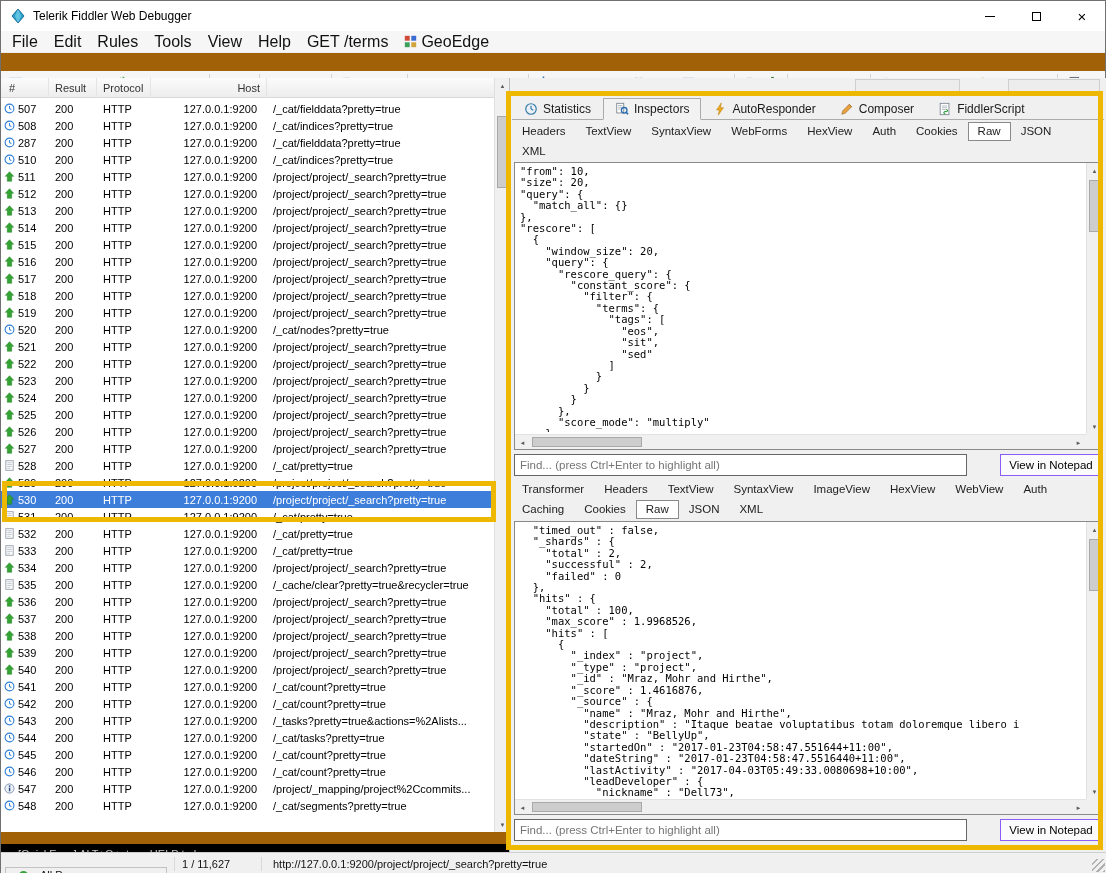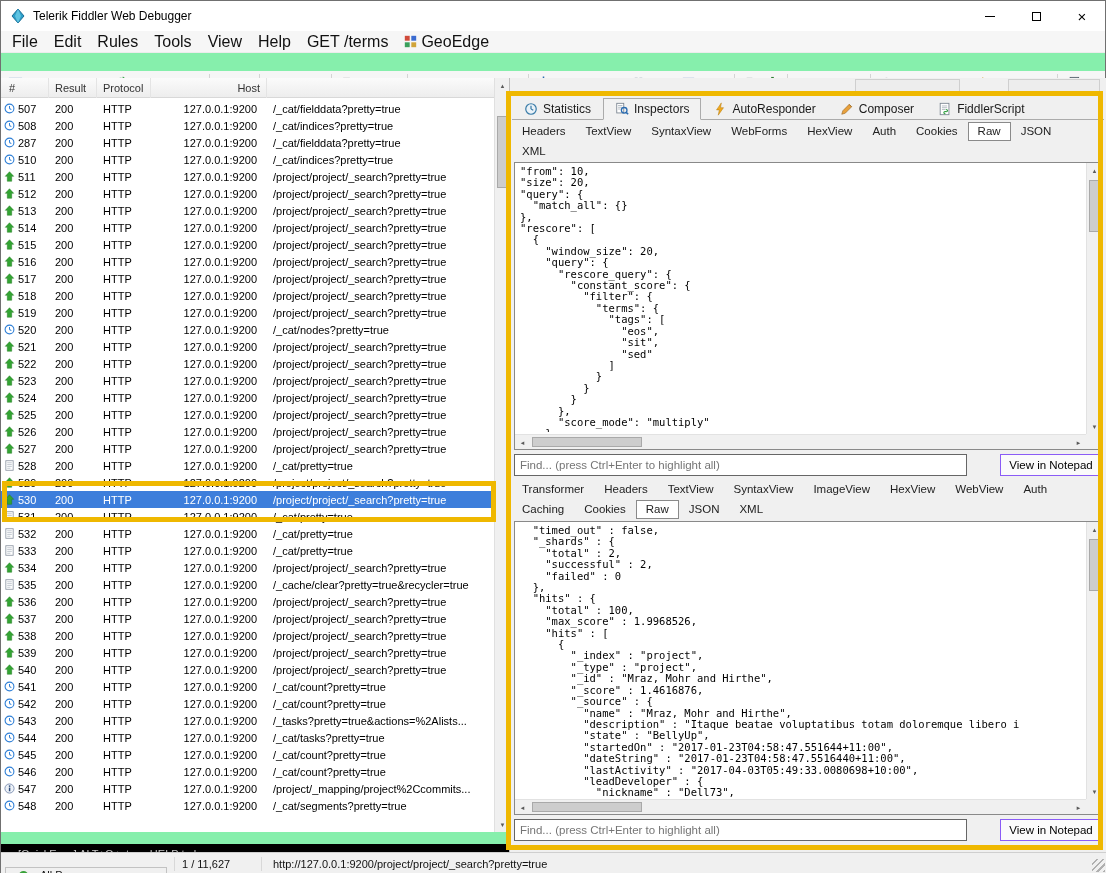--- a/index.html
+++ b/index.html
@@ -1,18 +1,18 @@
 <!DOCTYPE html>
 <html><head>
 <meta charset="utf-8">
 <style>
   * { box-sizing: border-box; margin: 0; padding: 0; }
   html,body { width:1106px; height:873px; }
   body { font-family:"Liberation Sans", sans-serif; background:#FFF; overflow:hidden; position:relative; }
-  #win { position:absolute; inset:0; border:1px solid #707070; background:#86efac; }
+  #win { position:absolute; inset:0; border:1px solid #707070; background:#a16207; }
 
   
   .titlebar { position:absolute; left:0; top:0; right:0; height:30px; background:#FFF; display:flex; align-items:center; }
   .app-icon { width:16px; height:16px; margin:0 7px 0 9px; display:inline-flex; }
   .app-icon svg { width:100%; height:100%; }
   .title { font-size:12px; color:#000; }
   .win-btns { position:absolute; right:0; top:0; height:30px; display:flex; }
   .win-btn { width:46px; height:30px; display:flex; align-items:center; justify-content:center; }
   .glyph-min { width:10px; height:1px; background:#000; }
   .glyph-max { width:9px; height:9px; border:1px solid #000; }

